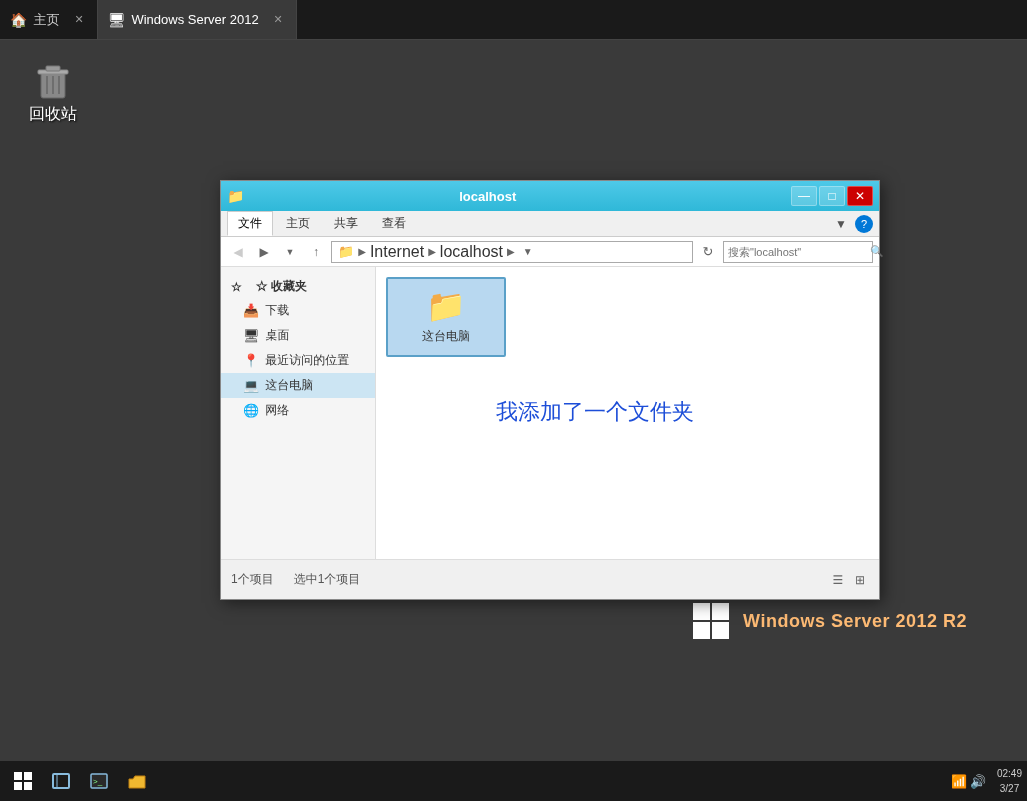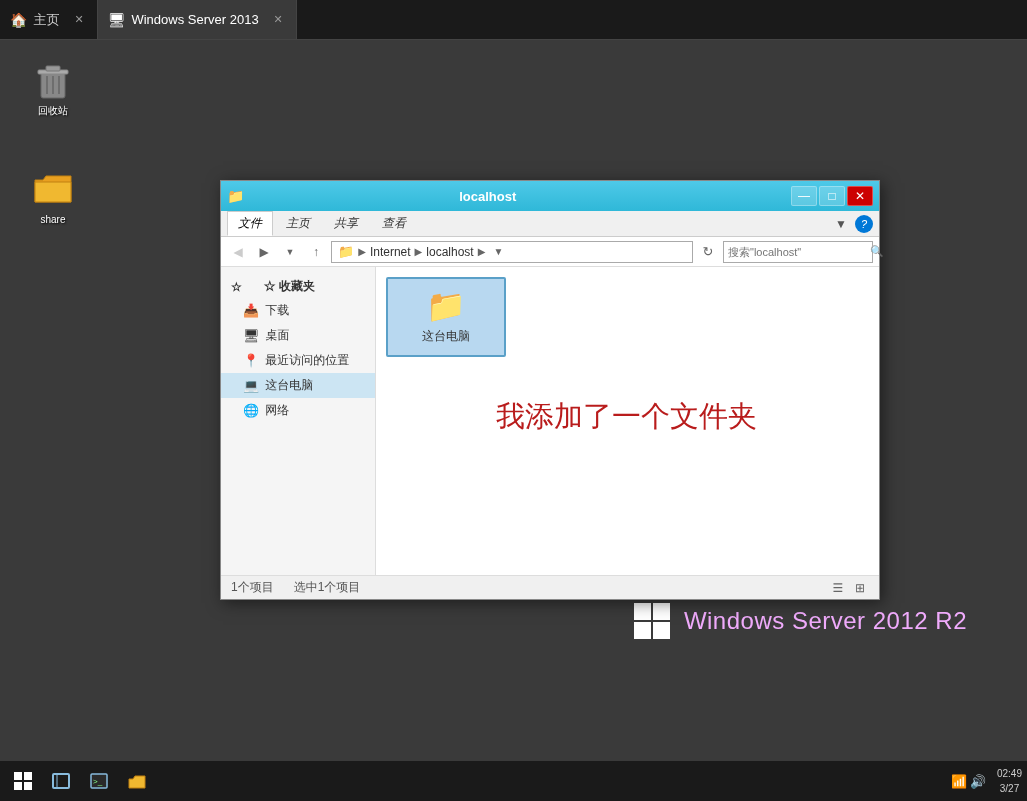--- a/index.html
+++ b/index.html
@@ -32,21 +32,21 @@
     }
 
     .desktop-icon .icon-img {
       width: 40px;
       height: 40px;
       margin-bottom: 4px;
     }
 
     .desktop-icon span {
       color: #fff;
-      font-size: 10px;
+      font-size: 16px;
       text-align: center;
       text-shadow: 1px 1px 2px #000;
     }
 
     
     .recycle-bin {
       top: 20px;
       left: 18px;
     }
 
@@ -242,21 +242,20 @@
 
     
     .ribbon-menu {
       height: 26px;
       background: #f0f0f0;
       display: flex;
       align-items: center;
       padding: 0 6px;
       gap: 2px;
       border-bottom: 1px solid #ccc;
-      font-style: italic;
     }
 
     .ribbon-tab {
       padding: 3px 10px;
       font-size: 12px;
       cursor: pointer;
       color: #333;
       border: 1px solid transparent;
     }
 
@@ -326,21 +325,21 @@
       padding: 2px 6px;
       font-size: 12px;
       display: flex;
       align-items: center;
       gap: 4px;
       background: #fff;
     }
 
     .path-seg {
       color: #333;
-      font-size: 12px;
+      font-size: 16px;
     }
 
     .path-arrow {
       color: #666;
       font-size: 10px;
     }
 
     .address-dropdown {
       font-size: 10px;
       color: #666;
@@ -458,28 +457,28 @@
       font-size: 12px;
       color: #333;
       margin-top: 3px;
     }
 
     
     .annotation-text {
       position: absolute;
       top: 130px;
       left: 120px;
-      font-size: 29px;
-      color: #b91c1c;
+      font-size: 22px;
+      color: #1d4ed8;
       font-weight: 400;
     }
 
     
     .explorer-statusbar {
-      height: 24px;
+      height: 40px;
       background: #f0f0f0;
       border-top: 1px solid #ddd;
       display: flex;
       align-items: center;
       padding: 0 10px;
       font-size: 12px;
       color: #555;
       gap: 20px;
     }
 
@@ -511,61 +510,52 @@
 <body>
 
 <div class="taskbar-top">
   <div class="tab">
     <span class="tab-icon">🏠</span>
     <span>主页</span>
     <span class="close-btn">✕</span>
   </div>
   <div class="tab active">
     <span class="tab-icon">🖥</span>
-    <span>Windows Server 2013</span>
+    <span>Windows Server 2012</span>
     <span class="close-btn">✕</span>
   </div>
 </div>
 
 <div class="desktop">
 
   <div class="desktop-icon recycle-bin">
     <div class="icon-img">
       <svg width="40" height="40" viewBox="0 0 40 40">
         <rect x="8" y="12" width="24" height="26" rx="2" fill="#888" stroke="#666" stroke-width="1"></rect>
         <rect x="5" y="10" width="30" height="4" rx="1" fill="#aaa" stroke="#888" stroke-width="1"></rect>
         <rect x="13" y="6" width="14" height="5" rx="1" fill="#999" stroke="#777" stroke-width="1"></rect>
         <line x1="14" y1="16" x2="14" y2="34" stroke="#666" stroke-width="1.5"></line>
         <line x1="20" y1="16" x2="20" y2="34" stroke="#666" stroke-width="1.5"></line>
         <line x1="26" y1="16" x2="26" y2="34" stroke="#666" stroke-width="1.5"></line>
       </svg>
     </div>
     <span>回收站</span>
   </div>
 
-  <div class="desktop-icon share-folder">
-    <div class="icon-img">
-      <svg width="40" height="36" viewBox="0 0 40 36">
-        <path d="M2,10 L10,10 L13,6 L38,6 L38,32 L2,32 Z" fill="#e8a020" stroke="#c08010" stroke-width="1"></path>
-        <path d="M2,12 L38,12 L38,32 L2,32 Z" fill="#f0b830" stroke="#c08010" stroke-width="1"></path>
-      </svg>
-    </div>
-    <span>share</span>
-  </div>
 
   <div class="ws-logo">
     <div class="win-logo">
       <svg width="40" height="40" viewBox="0 0 40 40">
         <rect x="2" y="2" width="17" height="17" fill="#fff"></rect>
         <rect x="21" y="2" width="17" height="17" fill="#fff"></rect>
         <rect x="2" y="21" width="17" height="17" fill="#fff"></rect>
         <rect x="21" y="21" width="17" height="17" fill="#fff"></rect>
       </svg>
     </div>
-    <span style="color:#f0abfc; font-size:24px; font-weight:400;">Windows Server 2012 R2</span>
+    <span style="color:#fdba74; font-size:18px; font-weight:700;">Windows Server 2012 R2</span>
   </div>
 
 
   <div class="explorer-window">
 
     <div class="explorer-titlebar">
       <span class="title-icon">📁</span>
       <span class="title-text">localhost</span>
       <div class="titlebar-controls">
         <div class="ctrl-btn">—</div>
@@ -604,21 +594,21 @@
         <input type="text" placeholder="搜索&quot;localhost&quot;" style="">
         <span class="search-icon-btn">🔍</span>
       </div>
     </div>
 
     <div class="explorer-body">
 
       <div class="explorer-sidebar">
         <div class="sidebar-section-header">
           <span>☆</span>
-          <span style="margin-left:18px;">☆ 收藏夹</span>
+          <span style="margin-left:10px;">☆ 收藏夹</span>
         </div>
         <div class="sidebar-item">
           <span class="sidebar-icon">📥</span>
           <span>下载</span>
         </div>
         <div class="sidebar-item">
           <span class="sidebar-icon">🖥</span>
           <span>桌面</span>
         </div>
         <div class="sidebar-item">

